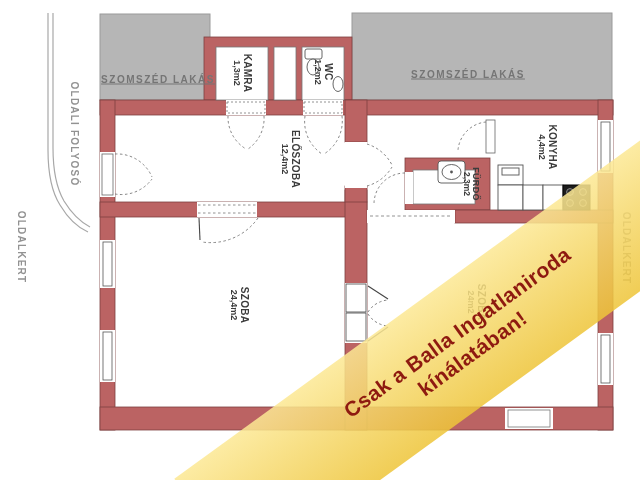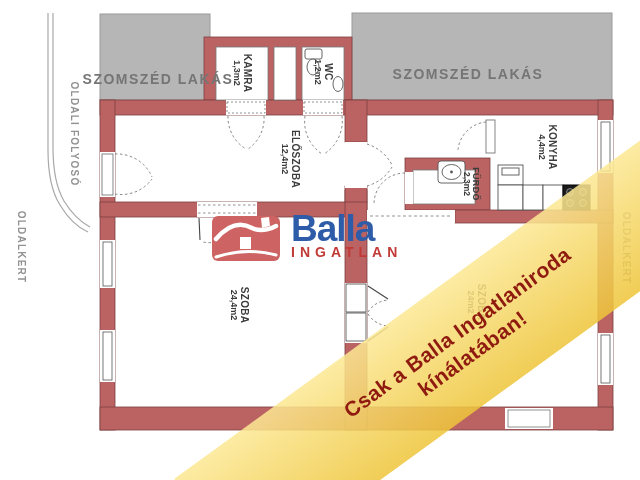--- a/index.html
+++ b/index.html
@@ -1,20 +1,20 @@
 <!DOCTYPE html>
 <html><head>
 <meta charset="utf-8">
 <style>
   html,body{margin:0;padding:0;background:#fff;}
   .fp{position:relative;width:640px;height:480px;background:#ffffff;overflow:hidden;
       font-family:"Liberation Sans",sans-serif;}
   .fp svg{position:absolute;left:0;top:0;}
   .hlabel{position:absolute;transform:translate(-50%,-50%);white-space:nowrap;
-      font-weight:bold;color:#757575;font-size:14px;letter-spacing:1.5px;}
+      font-weight:bold;color:#757575;font-size:10px;letter-spacing:1.5px;text-decoration:underline;}
   .rlabel{position:absolute;transform:translate(-50%,-50%) rotate(90deg);
       text-align:center;white-space:nowrap;line-height:1.12;color:#3c3c3c;}
   .rlabel .rn{font-weight:bold;font-size:10px;display:block;letter-spacing:.3px;}
   .rlabel .ra{font-weight:bold;font-size:9px;display:block;}
   .outlabel{position:absolute;transform:translate(-50%,-50%) rotate(90deg);
       white-space:nowrap;font-weight:bold;font-size:10px;color:#929292;letter-spacing:1.2px;}
   .logo{position:absolute;left:212px;top:216px;display:flex;align-items:flex-start;}
   .logo-icon{width:68px;height:45px;background:#cd6362;border-radius:6px;position:relative;flex:0 0 auto;}
   .logo-text{margin-left:11px;margin-top:-6px;}
   .logo-brand{font-size:37px;font-weight:bold;color:#2e5ca8;line-height:1;letter-spacing:-1px;}
@@ -165,33 +165,19 @@
   </div>
   <div class="rlabel" style="left:239px;top:305px;">
     <span class="rn">SZOBA</span>
     <span class="ra">24,4m2</span>
   </div>
   <div class="rlabel" style="left:476px;top:302px;">
     <span class="rn">SZOBA</span>
     <span class="ra">24m2</span>
   </div>
 
-  <div class="logo">
-    <div class="logo-icon">
-      <svg width="68" height="45" viewBox="0 0 68 45">
-        <path d="M4,23 Q22,2 40,12 Q50,17 64,10" stroke="#ffffff" stroke-width="4.5" fill="none" stroke-linecap="round"></path>
-        <polygon points="49,2 57,1 58,10 50,12" fill="#ffffff"></polygon>
-        <rect x="28" y="21" width="11" height="12" fill="#ffffff"></rect>
-        <path d="M4,41 Q34,31 64,39" stroke="#ffffff" stroke-width="3" fill="none" stroke-linecap="round"></path>
-      </svg>
-    </div>
-    <div class="logo-text">
-      <div class="logo-brand">Balla</div>
-      <div class="logo-sub">INGATLAN</div>
-    </div>
-  </div>
 
   <div class="banner">
     <div>Csak a Balla Ingatlaniroda</div>
     <div>kínálatában!</div>
   </div>
 
 </div>
 
 </body></html>

